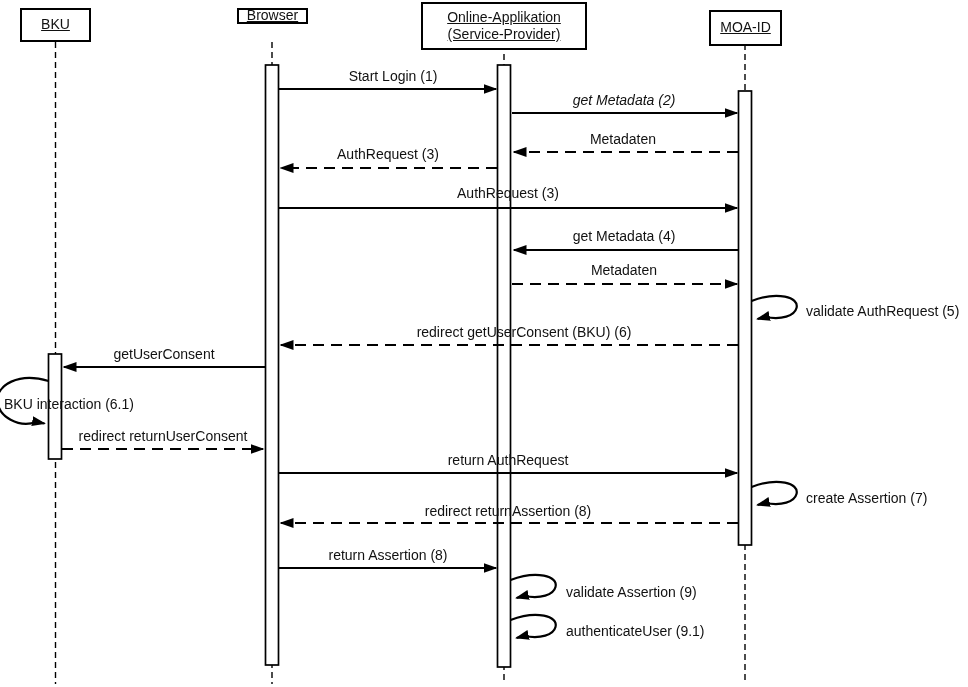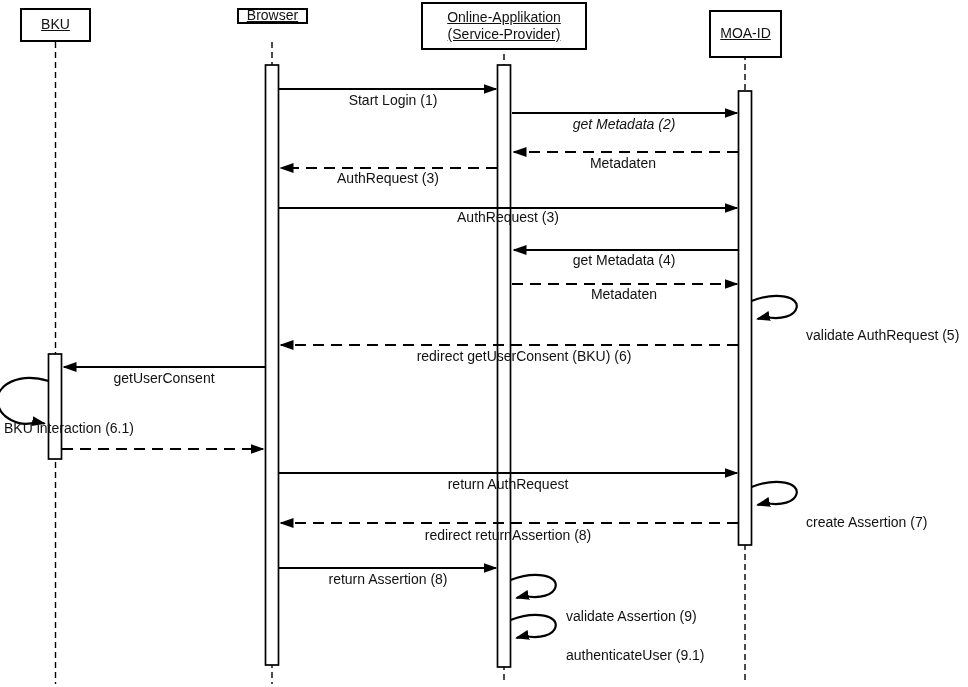--- a/index.html
+++ b/index.html
@@ -7,21 +7,21 @@
     position:relative;width:968px;height:687px;background:#ffffff;
     font-family:"Liberation Sans",sans-serif;color:#111;overflow:hidden;border-radius:20px;
   }
   .stage svg{position:absolute;left:0;top:0;}
   .actor-box{
     position:absolute;border:2px solid #000;background:#fff;
     display:flex;align-items:center;justify-content:center;
     text-align:center;font-size:14px;line-height:1.25;padding:0 4px;box-sizing:border-box;
   }
   .actor-box .al{text-decoration:underline;}
-  .lbl{position:absolute;font-size:14px;white-space:nowrap;color:#111;margin-top:24px;}
+  .lbl{position:absolute;font-size:14px;white-space:nowrap;color:#111;}
   .lbl.c{transform:translateX(-50%);}
   .life{stroke:#000;stroke-width:1.4;stroke-dasharray:6 4;fill:none;}
   .act{fill:#fff;stroke:#000;stroke-width:1.7;}
   .msg{stroke:#000;stroke-width:2.2;fill:none;}
   .msg.dash{stroke-dasharray:11 7;}
   .loop{stroke:#000;stroke-width:2.2;fill:none;}
 </style>
 </head>
 <body>
 
@@ -66,35 +66,36 @@
 
   <div class="actor-box" style="left:20px;top:8px;width:71px;height:34px;">
       <span class="al">BKU</span>
     </div>
   <div class="actor-box" style="left:237px;top:8px;width:71px;height:16px;">
       <span class="al">Browser</span>
     </div>
   <div class="actor-box" style="left:421px;top:2px;width:166px;height:48px;">
       <span class="al">Online-Applikation (Service-Provider)</span>
     </div>
-  <div class="actor-box" style="left:709px;top:10px;width:73px;height:48px;">
+  <div class="actor-box" style="left:709px;top:10px;width:73px;height:36px;">
       <span class="al">MOA-ID</span>
     </div>
 
   <div class="lbl c" style="left:393px;top:68px;">Start Login (1)</div>
   <div class="lbl c" style="left:624px;top:92px;font-style:italic;">get Metadata (2)</div>
   <div class="lbl c" style="left:623px;top:131px;">Metadaten</div>
   <div class="lbl c" style="left:388px;top:146px;">AuthRequest (3)</div>
   <div class="lbl c" style="left:508px;top:185px;">AuthRequest (3)</div>
   <div class="lbl c" style="left:624px;top:228px;">get Metadata (4)</div>
   <div class="lbl c" style="left:624px;top:262px;">Metadaten</div>
   <div class="lbl" style="left:806px;top:303px;">validate AuthRequest (5)</div>
   <div class="lbl c" style="left:524px;top:324px;">redirect getUserConsent (BKU) (6)</div>
   <div class="lbl c" style="left:164px;top:346px;">getUserConsent</div>
   <div class="lbl" style="left:4px;top:396px;">BKU interaction (6.1)</div>
+  <div class="lbl c" style="left:163px;top:428px;">redirect returnUserConsent</div>
   <div class="lbl c" style="left:508px;top:452px;">return AuthRequest</div>
   <div class="lbl" style="left:806px;top:490px;">create Assertion (7)</div>
   <div class="lbl c" style="left:508px;top:503px;">redirect returnAssertion (8)</div>
   <div class="lbl c" style="left:388px;top:547px;">return Assertion (8)</div>
   <div class="lbl" style="left:566px;top:584px;">validate Assertion (9)</div>
   <div class="lbl" style="left:566px;top:623px;">authenticateUser (9.1)</div>
 
 </div>
 
 </body></html>

